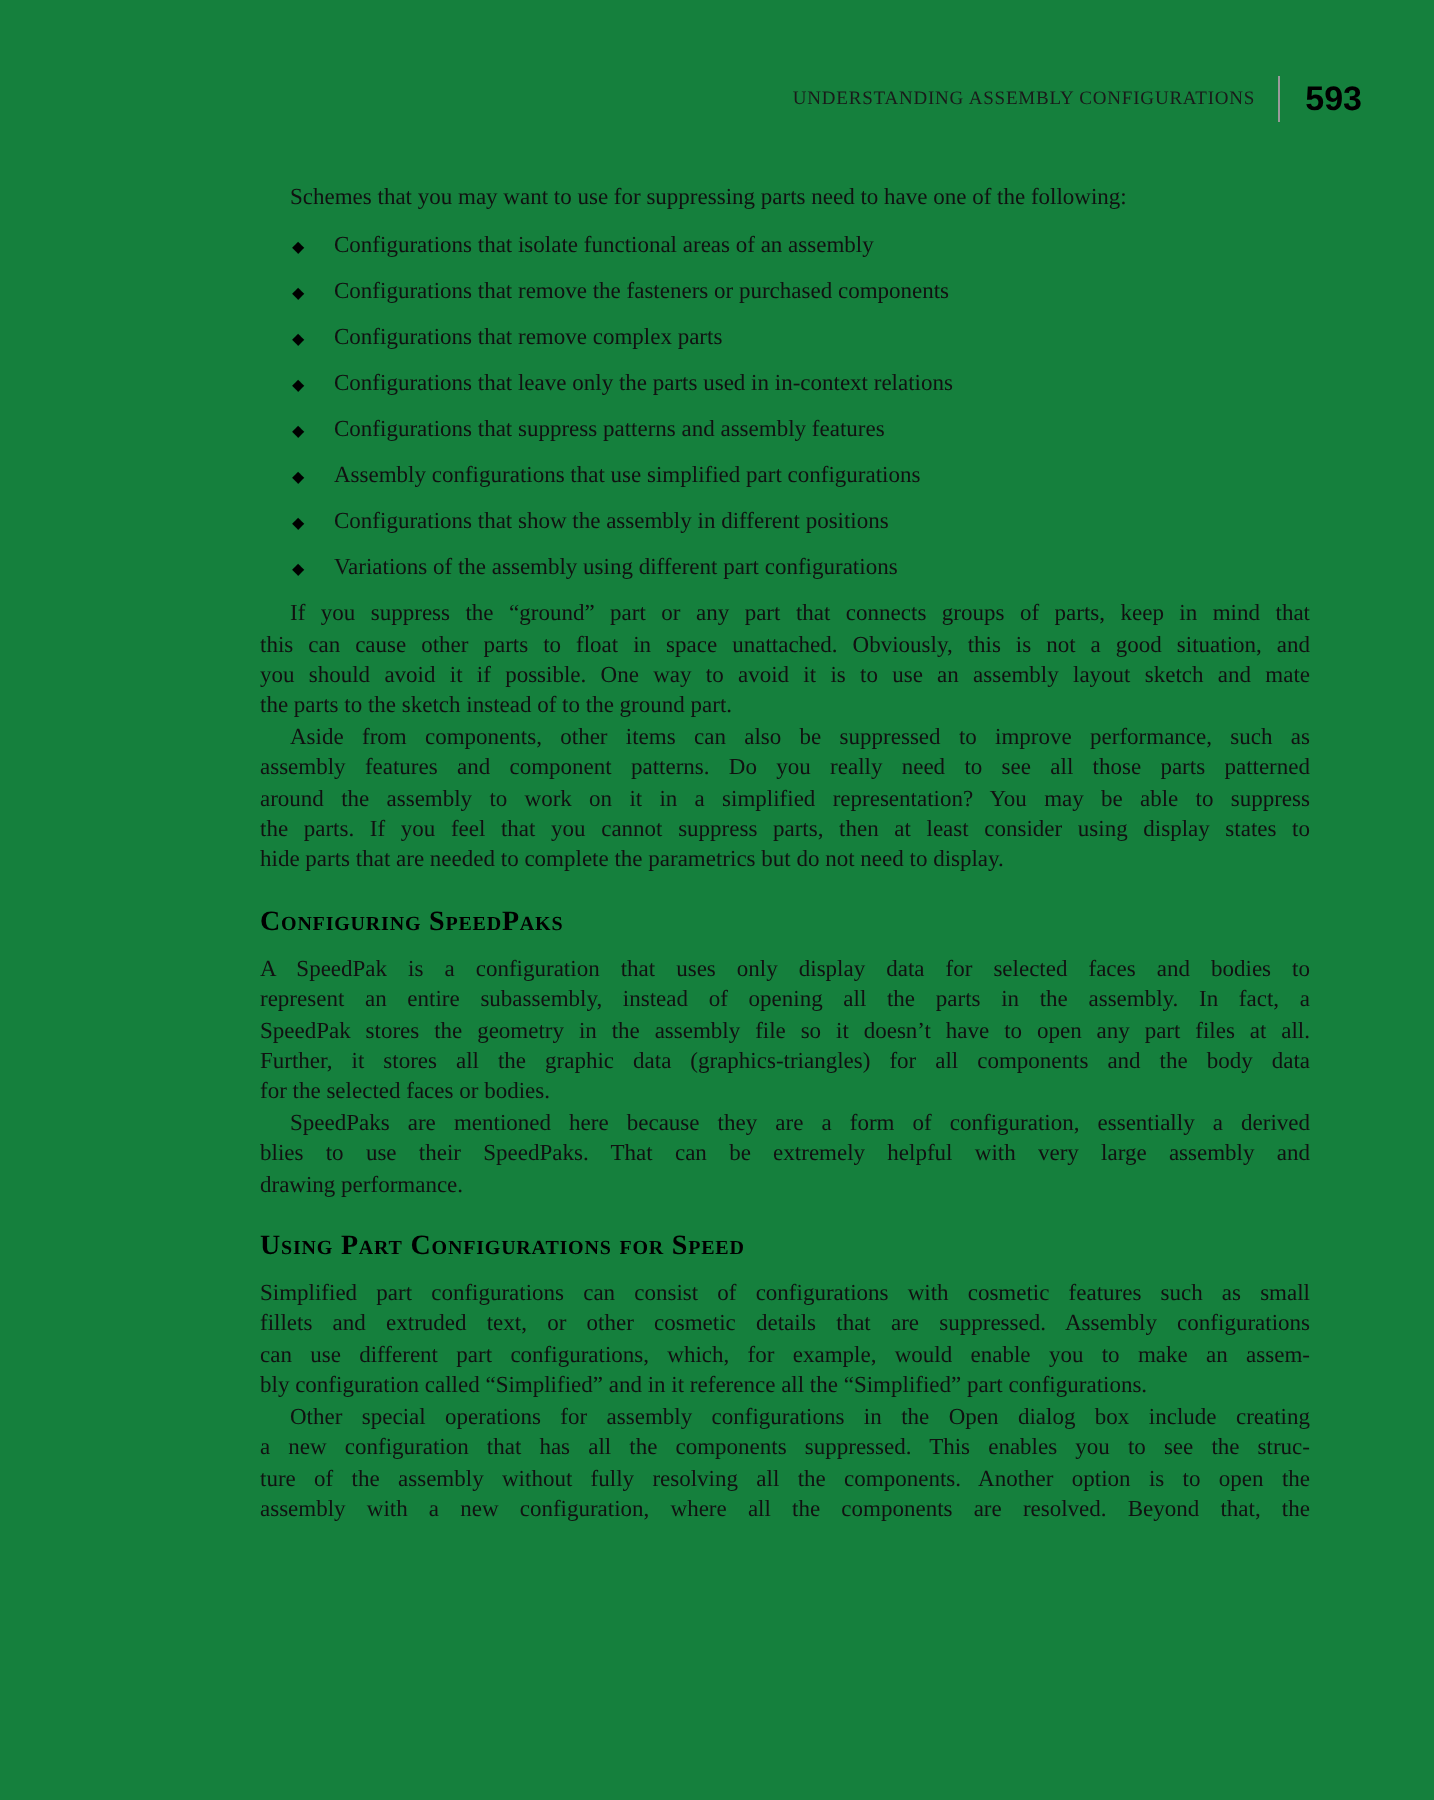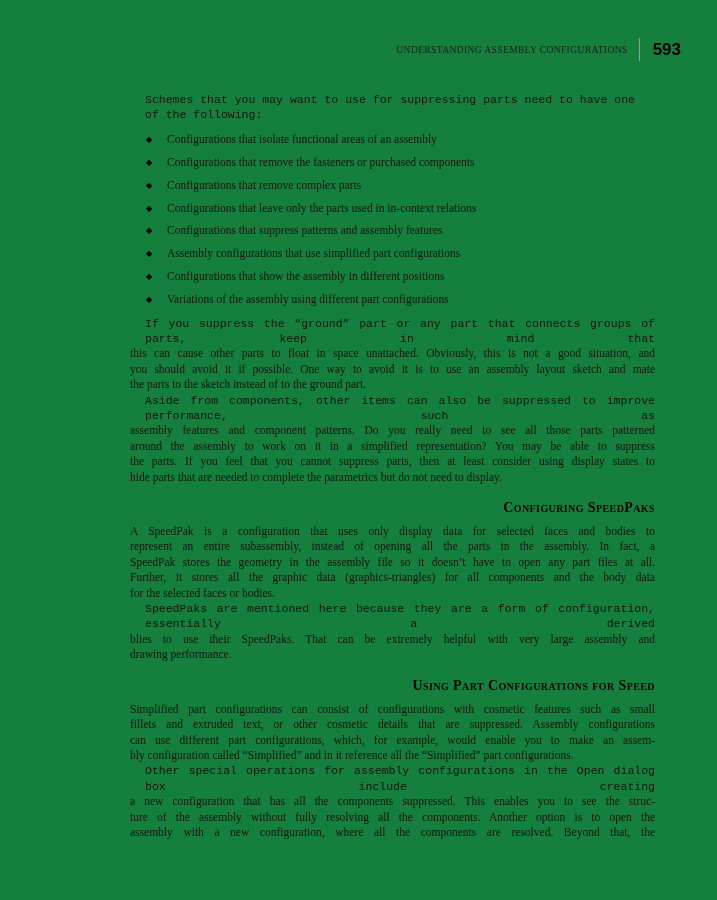--- a/index.html
+++ b/index.html
@@ -29,33 +29,33 @@
     font-weight:bold;font-size:17px;color:#000;
   }
   
   .content{
     position:absolute;left:130px;top:92px;width:525px;
     font-size:11.5px;line-height:15.4px;
   }
   .line{min-height:15.4px;}
   .just{text-align:justify;text-align-last:justify;}
   .last{text-align:right;text-align-last:left;}
-  .indent{padding-left:15px;font-family:Liberation Mono, monospace;}
+  .indent{padding-left:15px;}
   .intro{margin-bottom:9px;}
   .list{margin-bottom:8px;}
   .bullet-item{display:flex;margin-bottom:7.5px;padding-left:16px;}
   .bullet{
     width:21px;flex:0 0 21px;font-size:8px;line-height:15.4px;
     color:#000;
   }
   .bullet-text{flex:1;}
   .section-heading{
     font-variant:small-caps;font-weight:bold;
     font-size:14px;letter-spacing:0.4px;color:#000;
-    margin:14px 0 8px 0;line-height:17px;text-align:right;
+    margin:14px 0 8px 0;line-height:17px;
   }
 </style>
 </head>
 <body>
 
 <div class="page">
 
   <div class="running-header">
     <span class="running-title">UNDERSTANDING ASSEMBLY CONFIGURATIONS</span>
     <span class="header-divider"></span>

